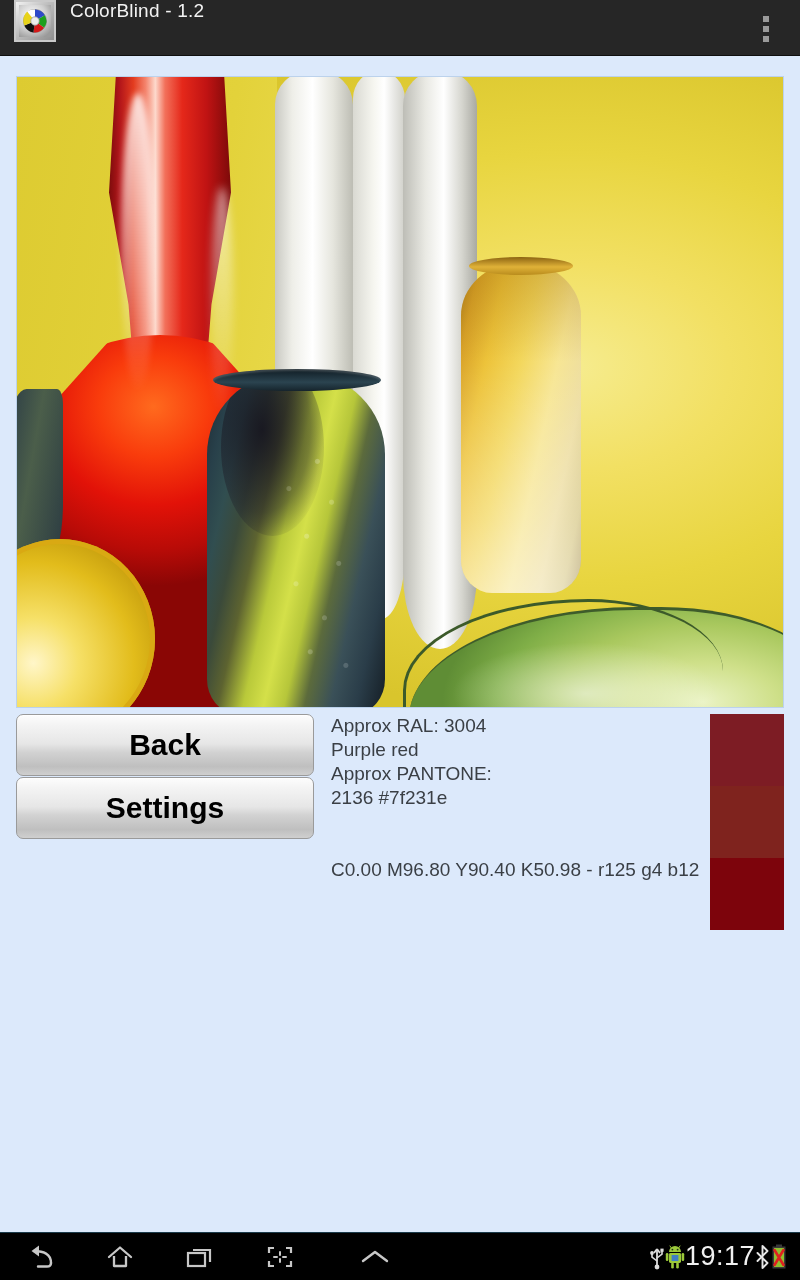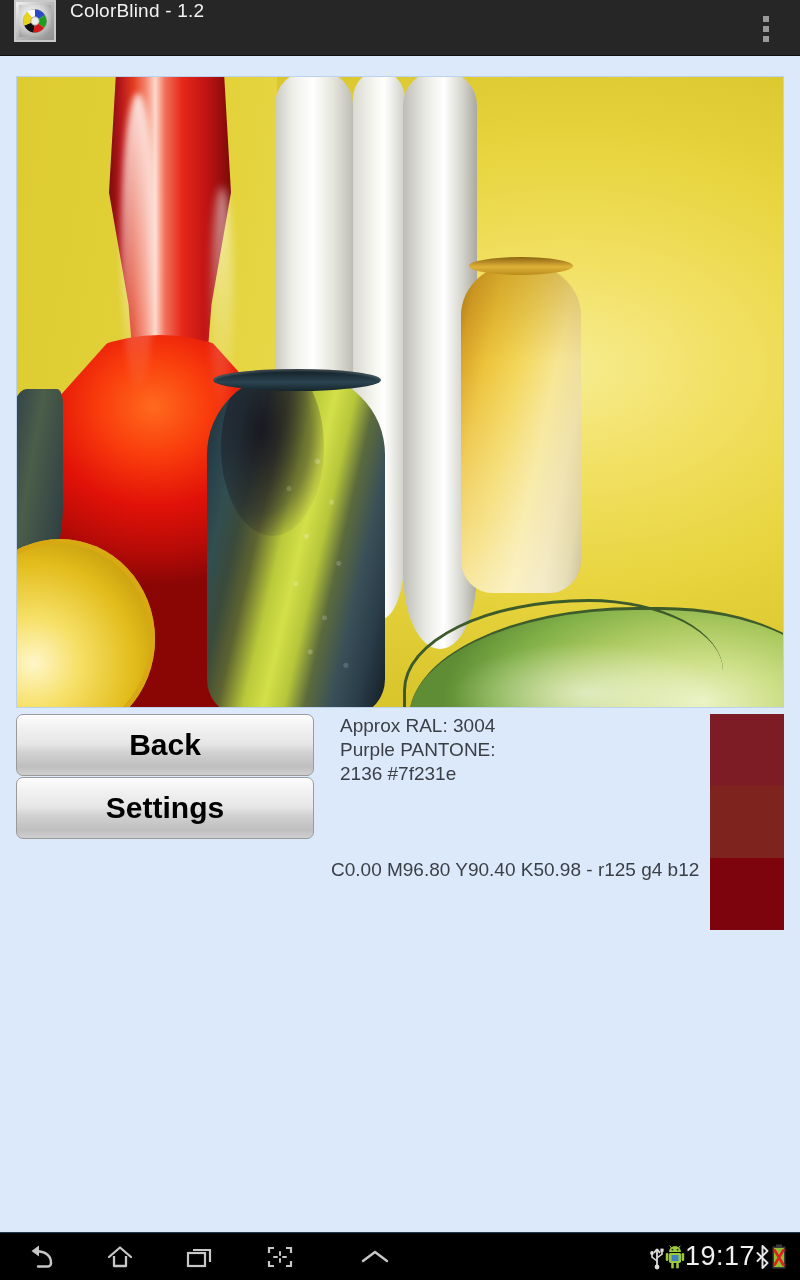--- a/index.html
+++ b/index.html
@@ -286,21 +286,20 @@
 
   
   .info-block {
     position: absolute;
     left: 331px; top: 714px;
     width: 400px;
     color: #3a3f45;
     font-size: 19px;
     line-height: 24px;
     white-space: nowrap;
-    margin-left: 9px;
   }
   .cmyk-line {
     position: absolute;
     left: 331px; top: 858px;
     color: #3a3f45;
     font-size: 19px;
     line-height: 24px;
     white-space: nowrap;
   }
 
@@ -409,21 +408,22 @@
       <div class="green-bowl"></div>
       <div class="bowl-lip"></div>
     </div>
   </div>
 
   <div class="btn btn-settings">Settings</div>
   <div class="btn btn-back">Back</div>
 
   <div class="info-block">
     <div>Approx RAL: 3004</div>
-    <div>Purple PANTONE:</div>
+    <div>Purple red</div>
+    <div>Approx PANTONE:</div>
     <div>2136 #7f231e</div>
   </div>
 
   <div class="cmyk-line">C0.00 M96.80 Y90.40 K50.98 - r125 g4 b12</div>
 
   <div class="swatch-stack">
     <div class="swatch" style="background: rgb(125, 28, 36);"></div>
     <div class="swatch" style="background: rgb(127, 35, 30);"></div>
     <div class="swatch" style="background: rgb(125, 4, 12);"></div>
   </div>

